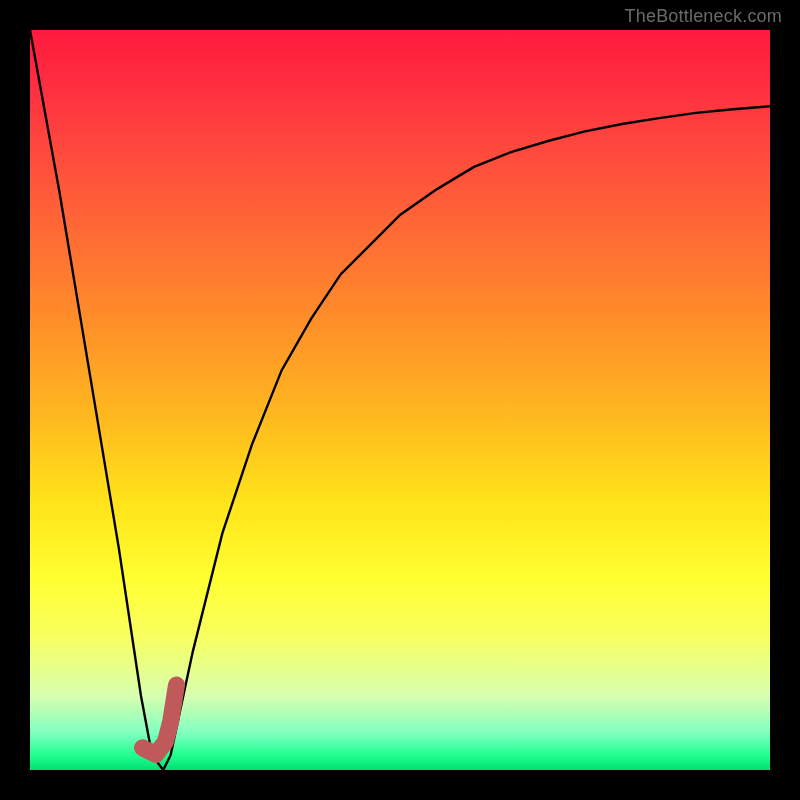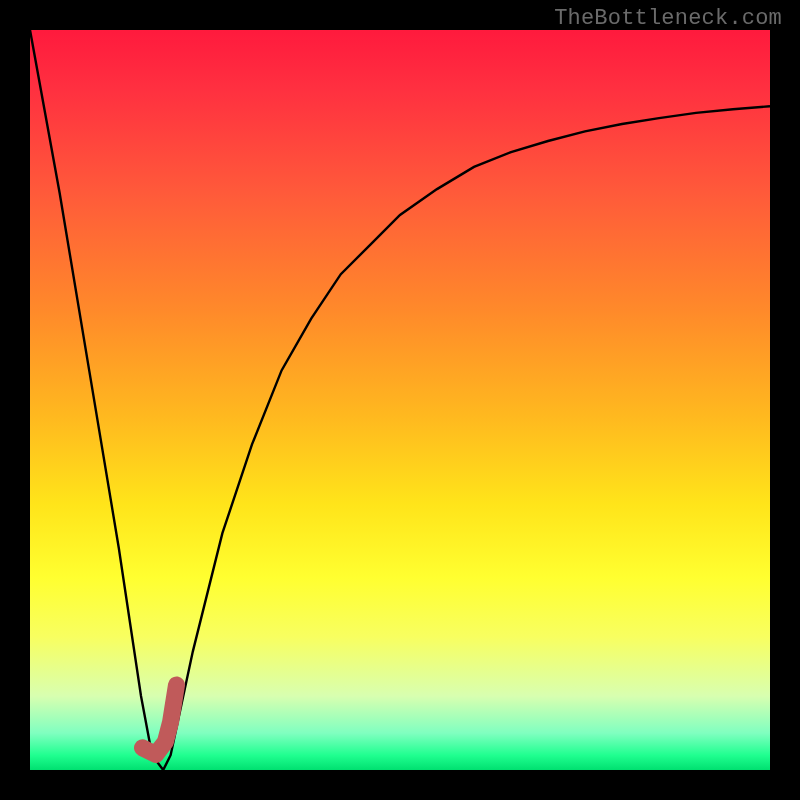--- a/index.html
+++ b/index.html
@@ -40,22 +40,22 @@
       #80ffc0 95%,
       #20ff90 98%,
       #00e070 100%
     );
   }
   .attribution {
     position: absolute;
     top: 6px;
     right: 18px;
     color: #6a6a6a;
-    font-size: 22px;
-    font-family: Liberation Mono, monospace;
+    font-size: 18px;
+    font-family: Liberation Sans, sans-serif;
     letter-spacing: 0.2px;
   }
   svg.overlay {
     position: absolute;
     left: 0;
     top: 0;
   }
 </style>
 </head>
 <body>

